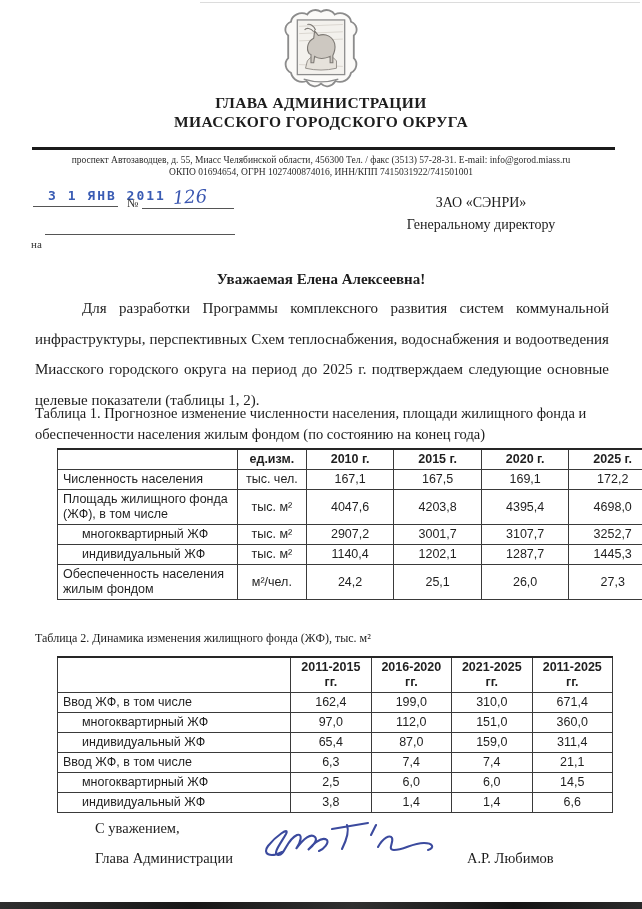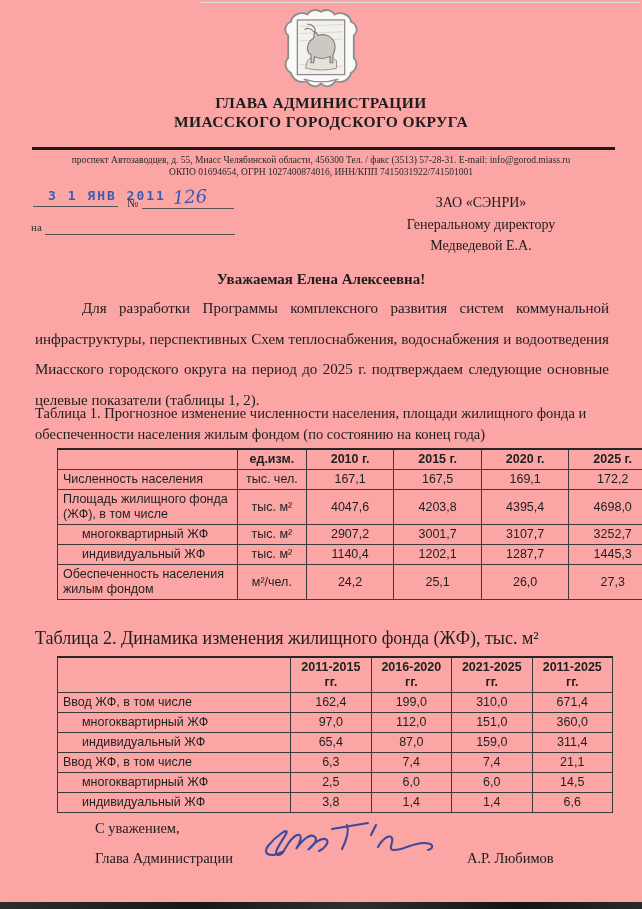--- a/index.html
+++ b/index.html
@@ -1,20 +1,20 @@
 <!DOCTYPE html>
 <html><head>
 <meta charset="utf-8">
 <style>
   html,body{margin:0;padding:0;background:#e8e8e8;}
   .page{
     position:relative;
     width:642px;height:909px;
     margin:0 auto;
-    background:#fca5a5;
+    background:#ffffff;
     font-family:"Liberation Serif", serif;
     color:#1d1d1d;
     overflow:hidden;
   }
   .scan-top{position:absolute;top:2px;left:200px;width:440px;height:1px;background:#dcdcdc;}
   .scan-bottom{position:absolute;bottom:0;left:0;width:100%;height:7px;
     background:linear-gradient(90deg,#2e2e2e,#171717 30%,#303030 55%,#141414 80%,#2a2a2a);}
 
   
   .emblem{position:absolute;top:8px;left:0;width:100%;text-align:center;}
@@ -27,32 +27,32 @@
   
   .stamp{position:absolute;top:188px;left:48px;
          font-family:"DejaVu Sans Mono", monospace;font-weight:bold;
          font-size:13px;letter-spacing:2px;color:#3a5cb4;}
   .u1{position:absolute;top:206px;left:33px;width:85px;border-bottom:1px solid #555;}
   .nsign{position:absolute;top:196px;left:127px;font-size:12px;color:#333;}
   .nval{position:absolute;top:186px;left:160px;width:60px;text-align:center;
         font-family:"DejaVu Serif", serif;font-style:italic;font-size:18px;
         color:#3a56b0;transform:rotate(-3deg);}
   .u2{position:absolute;top:208px;left:142px;width:92px;border-bottom:1px solid #555;}
-  .replyl{position:absolute;top:221px;left:31px;font-size:11px;color:#333;}
+  .replyl{position:absolute;top:238px;left:31px;font-size:11px;color:#333;}
   .u3{position:absolute;top:234px;left:45px;width:190px;border-bottom:1px solid #555;}
   .recipient{position:absolute;top:192px;left:388px;width:186px;text-align:center;
              font-size:14px;line-height:21.5px;}
 
   
   .salutation{position:absolute;top:271px;left:0;width:100%;text-align:center;
               font-weight:bold;font-size:15px;}
   .para{position:absolute;top:293px;left:35px;width:574px;
         font-size:15px;line-height:30.5px;text-align:justify;text-indent:47px;}
   .cap1{position:absolute;top:403px;left:35px;width:575px;font-size:14.5px;line-height:21px;}
-  .cap2{position:absolute;top:628px;left:35px;width:575px;font-size:18px;line-height:21px;}
+  .cap2{position:absolute;top:628px;left:35px;width:575px;font-size:12px;line-height:21px;}
 
   
   table{border-collapse:collapse;table-layout:fixed;
         font-family:"Liberation Sans", sans-serif;font-size:12.5px;line-height:15px;color:#1f1f1f;}
   .t1{position:absolute;top:448px;left:57px;width:600px;}
   .t2{position:absolute;top:656px;left:57px;width:556px;}
   th,td{border:1px solid #3a3a3a;padding:2px 4px;text-align:center;vertical-align:middle;}
   thead th{border-top:2.5px solid #262626;font-weight:bold;}
   td.lbl{text-align:left;padding-left:5px;}
   td.ind{padding-left:24px;}
@@ -105,21 +105,20 @@
   <div class="u1"></div>
   <div class="nsign">№</div>
   <div class="nval">126</div>
   <div class="u2"></div>
   <div class="replyl">на</div>
   <div class="u3"></div>
 
   <div class="recipient">
     <div>ЗАО «СЭНРИ»</div>
     <div>Генеральному директору</div>
-    <div>Медведевой Е.А.</div>
   </div>
 
   <div class="salutation">Уважаемая Елена Алексеевна!</div>
   <div class="para">Для разработки Программы комплексного развития систем коммунальной инфраструктуры, перспективных Схем теплоснабжения, водоснабжения и водоотведения Миасского городского округа на период до 2025 г. подтверждаем следующие основные целевые показатели (таблицы 1, 2).</div>
 
   <div class="cap1">Таблица 1. Прогнозное изменение численности населения, площади жилищного фонда и обеспеченности населения жилым фондом (по состоянию на конец года)</div>
   <table class="t1">
     <colgroup>
         <col>
         <col>

